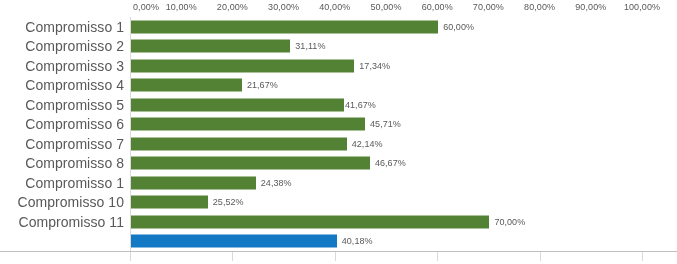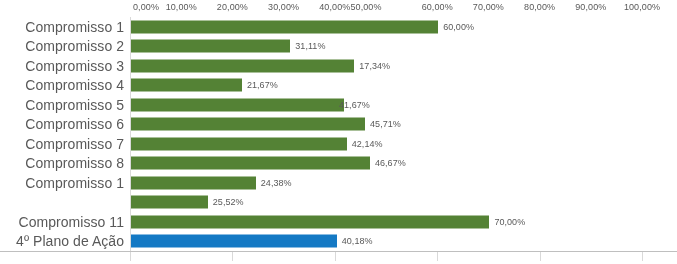--- a/index.html
+++ b/index.html
@@ -128,21 +128,21 @@
 <body>
 
 <div id="chart">
 
   <div class="axis-top">
       <div class="tick-label" style="left: 130px; margin-left: 16px;">0,00%</div>
       <div class="tick-label" style="left: 181.2px;">10,00%</div>
       <div class="tick-label" style="left: 232.4px;">20,00%</div>
       <div class="tick-label" style="left: 283.6px;">30,00%</div>
       <div class="tick-label" style="left: 334.8px;">40,00%</div>
-      <div class="tick-label" style="left: 366px; text-align: right;">50,00%</div>
+      <div class="tick-label" style="left: 386px; text-align: right;">50,00%</div>
       <div class="tick-label" style="left: 437.2px;">60,00%</div>
       <div class="tick-label" style="left: 488.4px;">70,00%</div>
       <div class="tick-label" style="left: 539.6px;">80,00%</div>
       <div class="tick-label" style="left: 590.8px;">90,00%</div>
       <div class="tick-label" style="left: 642px;">100,00%</div>
     </div>
 
   <div class="plot">
     <div class="plot-bg"></div>
     <div class="axis-line-v"></div>
@@ -172,21 +172,21 @@
           <div class="val-label" style="left: 224.283px;">17,34%</div>
         </div>
         <div class="row" style="top: 58.5px; height: 19.5px;">
           <div class="cat-label">Compromisso 4</div>
           <div class="bar" style="width: 110.95px; background: rgb(84, 130, 53);"></div>
           <div class="val-label" style="left: 111.95px;">21,67%</div>
         </div>
         <div class="row" style="top: 78px; height: 19.5px;">
           <div class="cat-label">Compromisso 5</div>
           <div class="bar" style="width: 213.35px; background: rgb(84, 130, 53);"></div>
-          <div class="val-label" style="left: 204px;">41,67%</div>
+          <div class="val-label" style="left: 210px;">41,67%</div>
         </div>
         <div class="row" style="top: 97.5px; height: 19.5px;">
           <div class="cat-label">Compromisso 6</div>
           <div class="bar" style="width: 234.035px; background: rgb(84, 130, 53);"></div>
           <div class="val-label" style="left: 235.035px;">45,71%</div>
         </div>
         <div class="row" style="top: 117px; height: 19.5px;">
           <div class="cat-label">Compromisso 7</div>
           <div class="bar" style="width: 215.757px; background: rgb(84, 130, 53);"></div>
           <div class="val-label" style="left: 216.757px;">42,14%</div>
@@ -195,29 +195,29 @@
           <div class="cat-label">Compromisso 8</div>
           <div class="bar" style="width: 238.95px; background: rgb(84, 130, 53);"></div>
           <div class="val-label" style="left: 239.95px;">46,67%</div>
         </div>
         <div class="row" style="top: 156px; height: 19.5px;">
           <div class="cat-label">Compromisso 1</div>
           <div class="bar" style="width: 124.826px; background: rgb(84, 130, 53);"></div>
           <div class="val-label" style="left: 125.826px;">24,38%</div>
         </div>
         <div class="row" style="top: 175.5px; height: 19.5px;">
+          <div class="cat-label">Compromisso 10</div>
           <div class="bar" style="width: 76.8px; background: rgb(84, 130, 53);"></div>
           <div class="val-label" style="left: 77.8px;">25,52%</div>
         </div>
         <div class="row" style="top: 195px; height: 19.5px; padding-left: 28px;">
           <div class="cat-label">Compromisso 11</div>
           <div class="bar" style="width: 358.4px; background: rgb(84, 130, 53);"></div>
           <div class="val-label" style="left: 359.4px;">70,00%</div>
         </div>
         <div class="row" style="top: 214.5px; height: 19.5px;">
-          <div class="cat-label">4º Plano de Ação</div>
           <div class="bar accent" style="width: 205.722px; background: rgb(20, 121, 196);"></div>
           <div class="val-label" style="left: 206.722px;">40,18%</div>
         </div>
       </div>
   </div>
 
 </div>
 
 </body></html>

